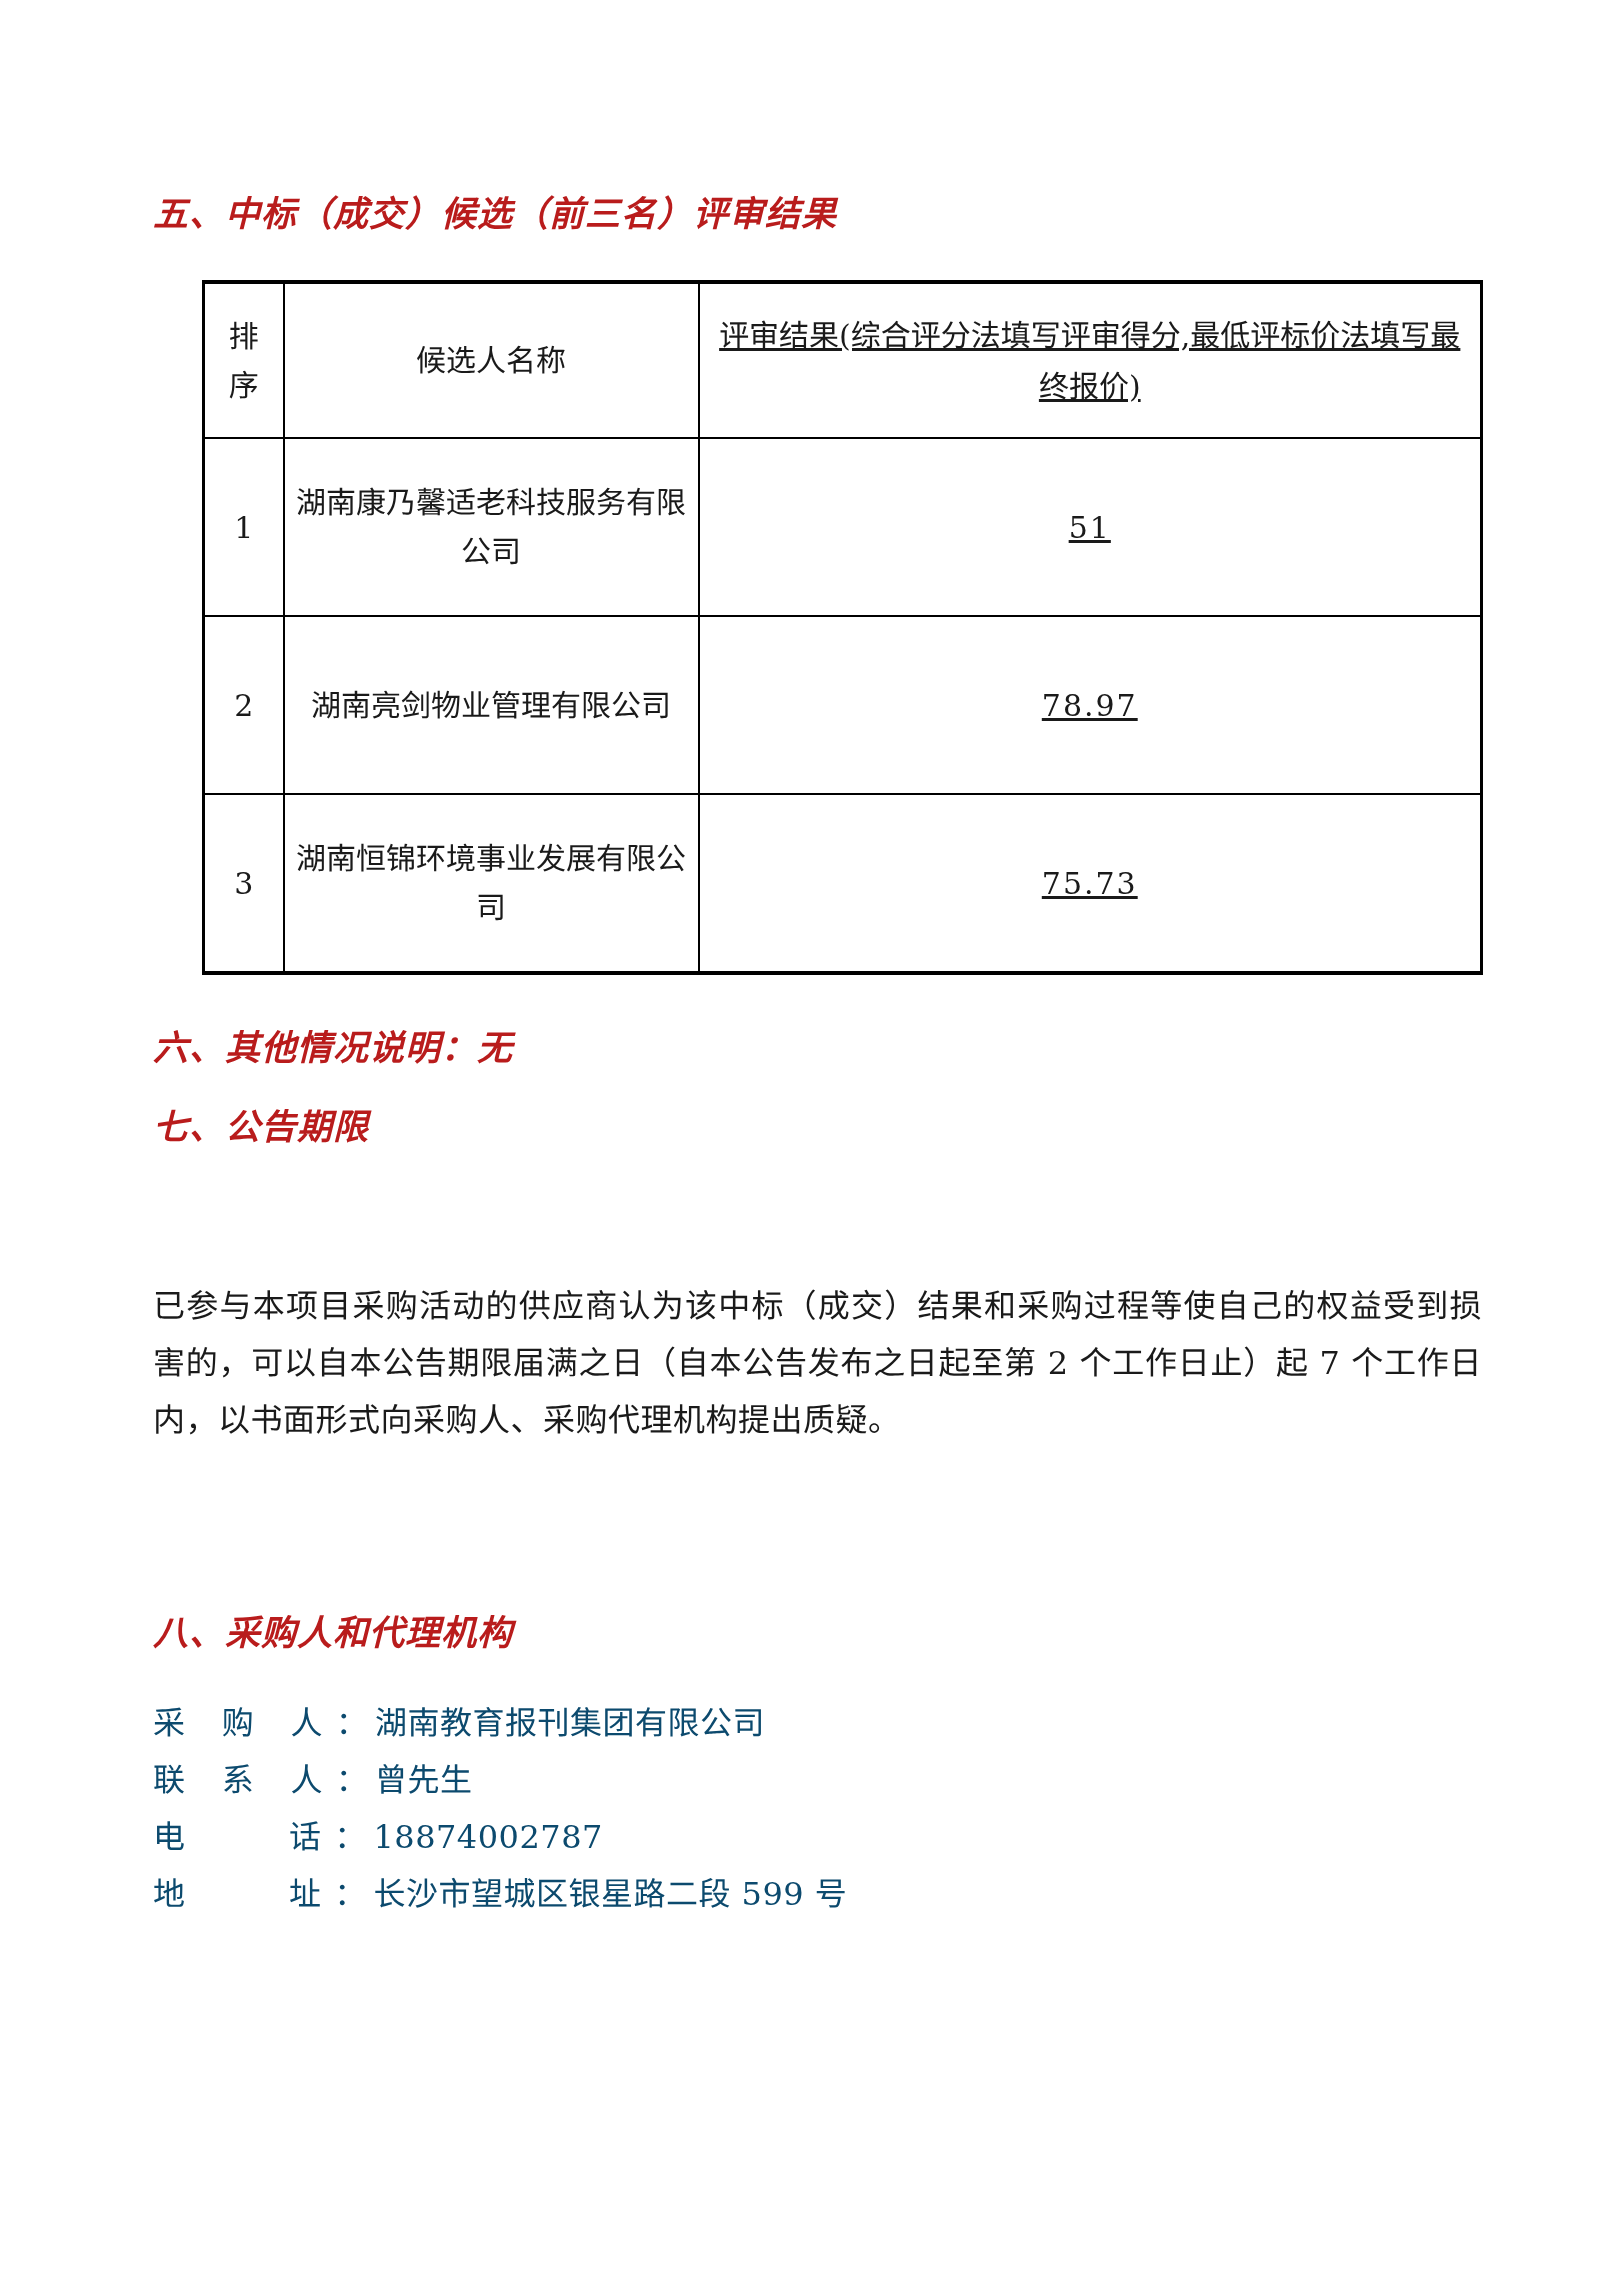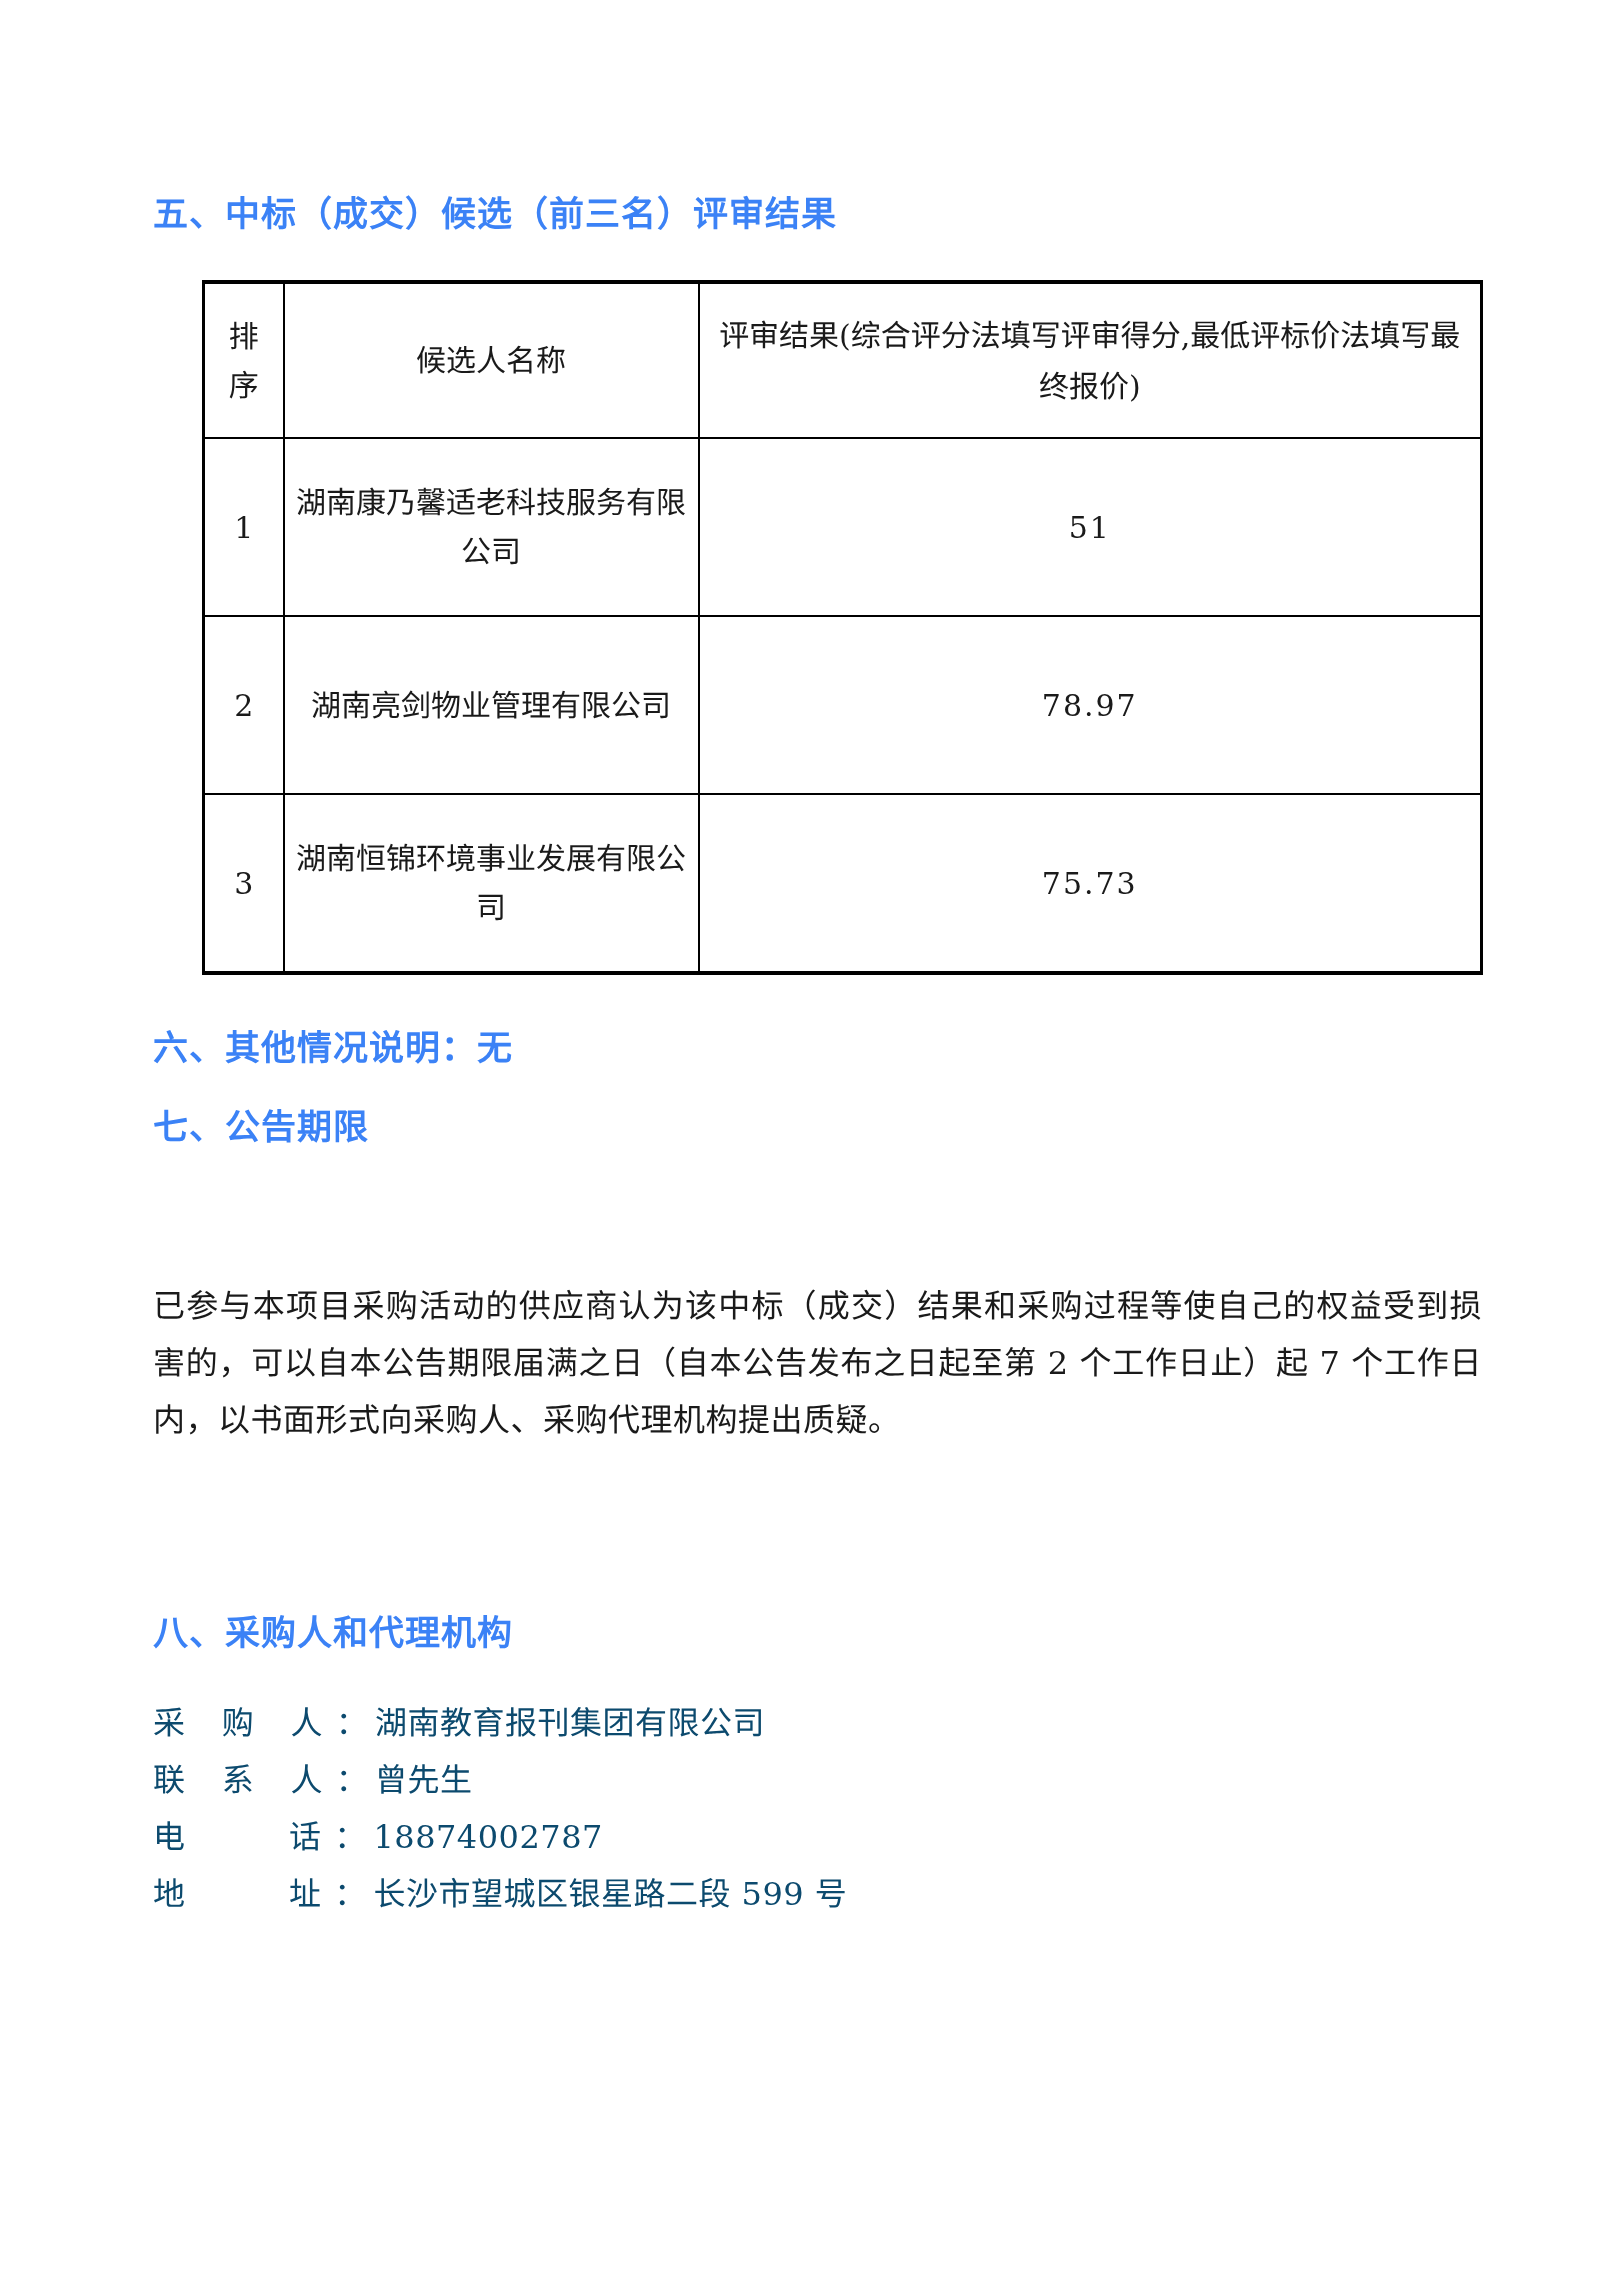--- a/index.html
+++ b/index.html
@@ -19,23 +19,24 @@
     font-family: "DejaVu Serif", "Liberation Serif", serif;
     color: #1a1a1a;
   }
 
   .section-heading {
     font-family: "DejaVu Serif", "Liberation Serif", serif;
     font-weight: 700;
     font-size: 35px;
     line-height: 1.15;
     letter-spacing: 1px;
-    color: #3b82f6;
+    color: #b91c1c;
     margin: 0 0 21.5px 0;
     white-space: nowrap;
+    font-style: italic;
   }
 
   .para {
     font-family: "DejaVu Serif", "Liberation Serif", serif;
     font-weight: 400;
     font-size: 32px;
     line-height: 57px;
     color: #1a1a1a;
     margin: 0;
     letter-spacing: 0.5px;
@@ -73,21 +74,21 @@
     border-bottom: 2px solid #000000;
     padding: 0;
     vertical-align: middle;
     text-align: center;
     font-family: "DejaVu Serif", "Liberation Serif", serif;
     font-size: 30px;
     line-height: 49px;
     color: #1a1a1a;
   }
 
-  table.results td:last-child { border-right: none; }
+  table.results td:last-child { border-right: none; text-decoration: underline; }
   table.results tr:last-child td { border-bottom: none; }
 
   table.results tr.header-row td {
     height: 153px;
     font-size: 30px;
     line-height: 51px;
   }
 
   table.results tr.data-row td {
     height: 176px;

